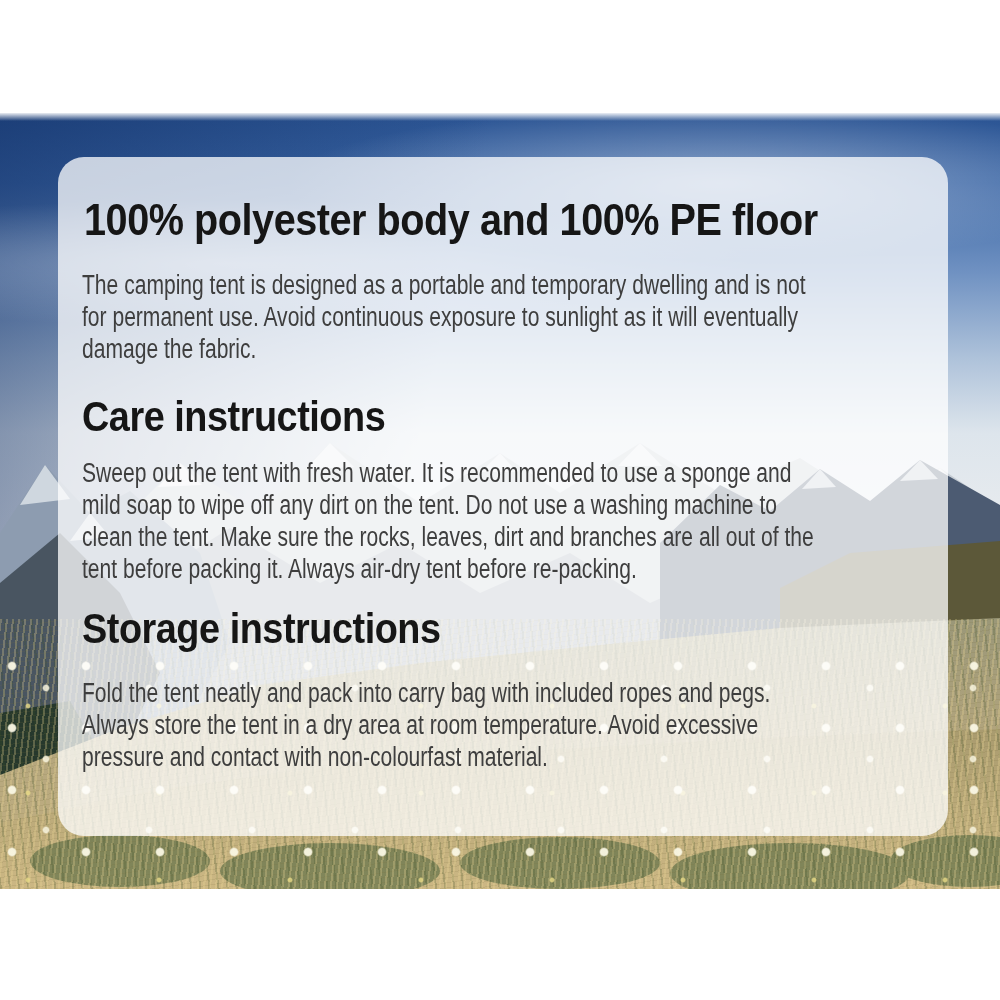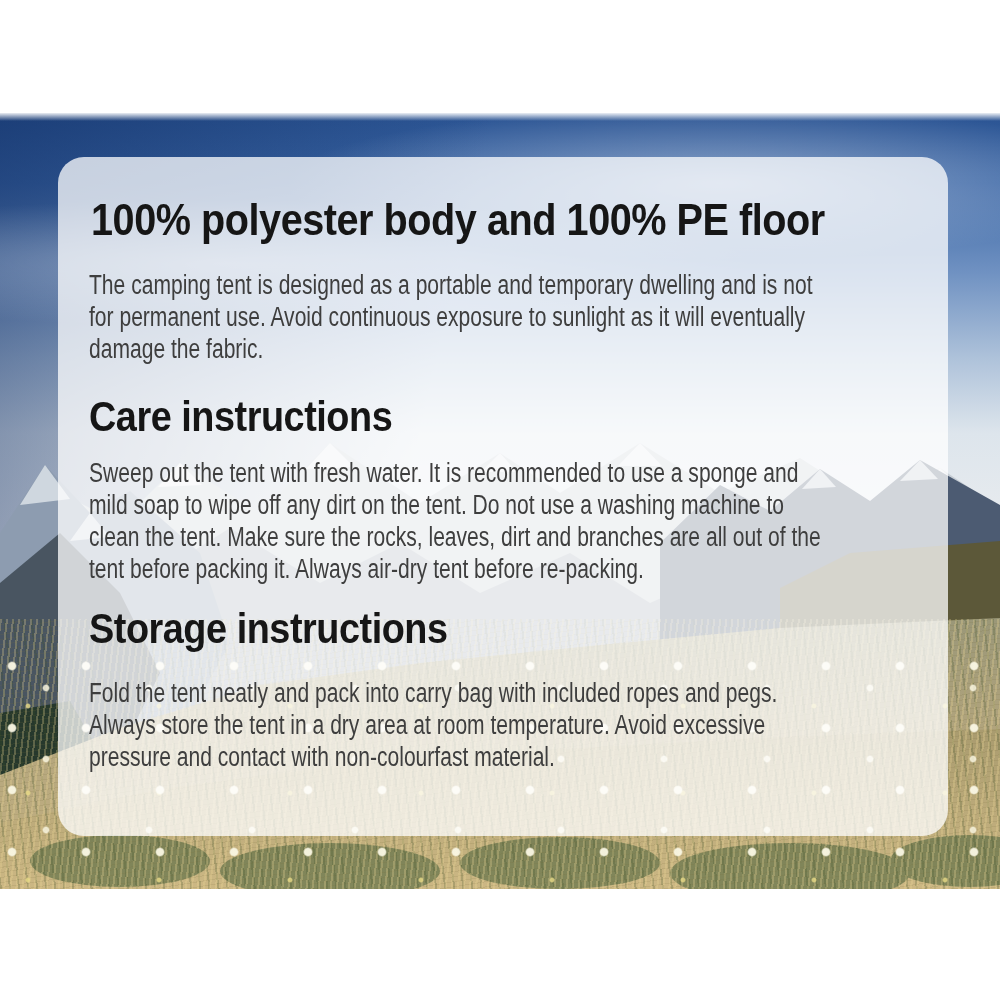--- a/index.html
+++ b/index.html
@@ -41,21 +41,21 @@
       radial-gradient(circle 3px at 28px 52px, rgba(233,219,135,.8) 0 1.8px, rgba(233,219,135,0) 3px);
     background-size: 74px 62px, 103px 71px, 131px 87px;
   }
 
   
   .card{
     position:absolute;left:58px;top:157px;width:890px;height:679px;
     border-radius:26px;
     background:rgba(255,255,255,.75);
     box-sizing:border-box;
-    padding:0 31px;
+    padding:0 24px;
   }
   .card h1{
     margin:40px 0 0 2px;
     font-size:44px;line-height:46px;font-weight:bold;color:#161616;
     letter-spacing:-.5px;white-space:nowrap;
     transform:scaleX(.9);transform-origin:0 50%;
   }
   .card h2{
     margin:0;font-size:42px;line-height:44px;font-weight:bold;color:#161616;
     letter-spacing:-.5px;white-space:nowrap;

